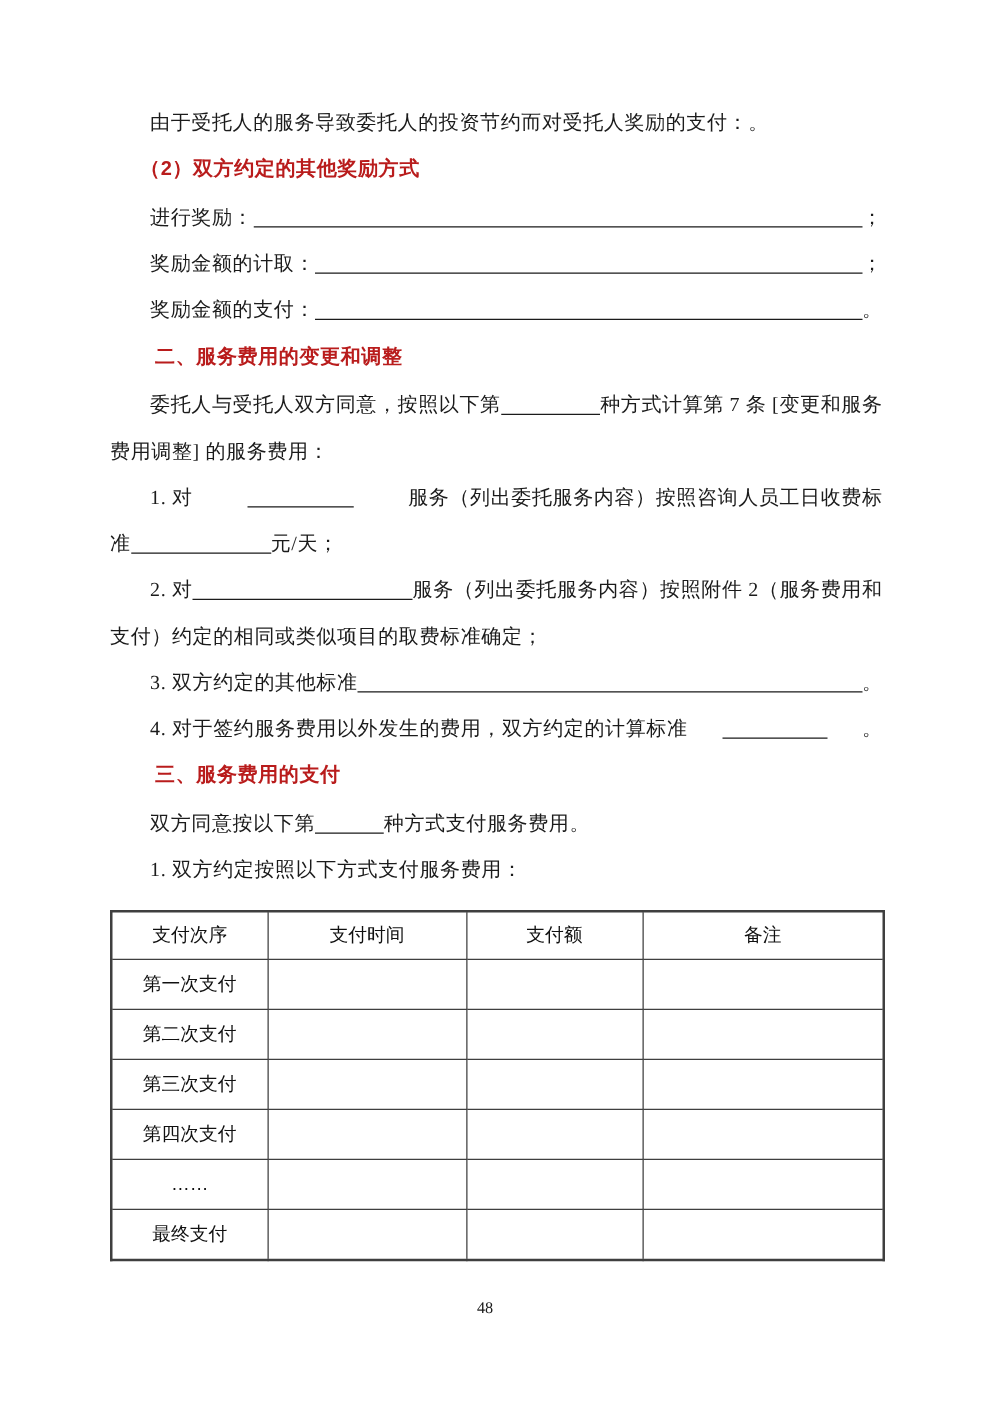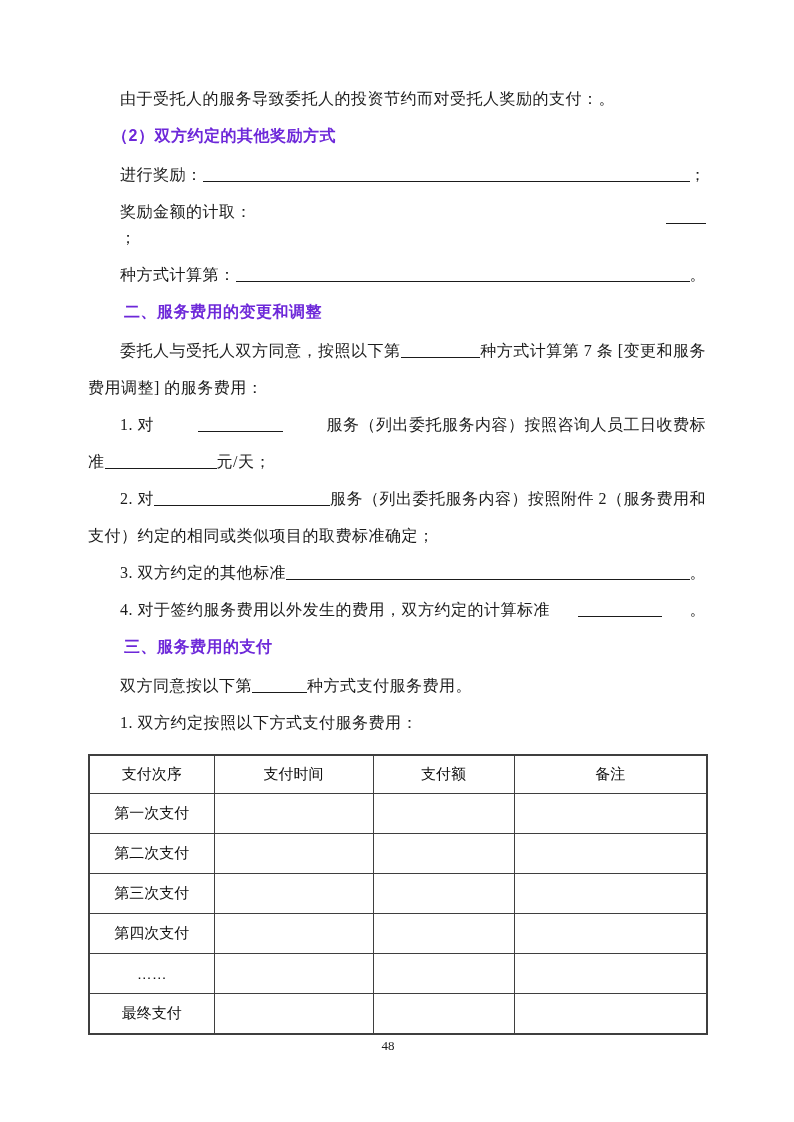--- a/index.html
+++ b/index.html
@@ -24,21 +24,21 @@
     letter-spacing:0.5px;
     margin-bottom:16px;
     white-space:pre;
     overflow:hidden;
     font-family:Liberation Serif, serif;
   }
   .line.h2{
     font-family:"Liberation Sans","DejaVu Sans",sans-serif;
     font-weight:bold;
     font-size:16px;
-    color:#6d28d9;
+    color:#b91c1c;
     margin-top:2px;
     margin-bottom:18px;
   }
   .line span.run{white-space:pre;}
   .blank{
     display:inline-block;
     border-bottom:1px solid var(--ink,#1b1b1b);
     height:1px;
     align-self:flex-end;
     margin-bottom:3px;
@@ -75,22 +75,22 @@
 </style>
 </head>
 <body>
 
 <div class="page">
   <div class="content">
     <div id="lines">
         <div class="line body" style="padding-left: 32px;"><span class="run">由于受托人的服务导致委托人的投资节约而对受托人奖励的支付：。</span></div>
         <div class="line h2" style="padding-left: 24px;"><span class="run">（2）双方约定的其他奖励方式</span></div>
         <div class="line body" style="padding-left: 32px;"><span class="run">进行奖励：</span><span class="blank flex"></span><span class="run">；</span></div>
-        <div class="line body" style="padding-left: 32px; flex-direction: column;"><span class="run">奖励金额的计取：</span><span class="blank flex"></span><span class="run">；</span></div>
-        <div class="line body" style="padding-left: 32px;"><span class="run">种方式计算第：</span><span class="blank flex"></span><span class="run">。</span></div>
+        <div class="line body" style="padding-left: 32px;"><span class="run">奖励金额的计取：</span><span class="blank flex"></span><span class="run">；</span></div>
+        <div class="line body" style="padding-left: 32px;"><span class="run">奖励金额的支付：</span><span class="blank flex"></span><span class="run">。</span></div>
         <div class="line h2" style="padding-left: 36px;"><span class="run">二、服务费用的变更和调整</span></div>
         <div class="line body" style="padding-left: 32px;"><span class="run">委托人与受托人双方同意，按照以下第</span><span class="blank flex"></span><span class="run">种方式计算第 7 条 [变更和服务</span></div>
         <div class="line body"><span class="run">费用调整] 的服务费用：</span></div>
         <div class="line body" style="padding-left: 32px; gap: 44px;"><span class="run">1. 对</span><span class="blank flex"></span><span class="run">服务（列出委托服务内容）按照咨询人员工日收费标</span></div>
         <div class="line body"><span class="run">准</span><span class="blank" style="width: 112px;"></span><span class="run">元/天；</span></div>
         <div class="line body" style="padding-left: 32px; text-align: center;"><span class="run">2. 对</span><span class="blank flex"></span><span class="run">服务（列出委托服务内容）按照附件 2（服务费用和</span></div>
         <div class="line body"><span class="run">支付）约定的相同或类似项目的取费标准确定；</span></div>
         <div class="line body" style="padding-left: 32px; justify-content: center;"><span class="run">3. 双方约定的其他标准</span><span class="blank flex"></span><span class="run">。</span></div>
         <div class="line body" style="padding-left: 32px; gap: 28px;"><span class="run">4. 对于签约服务费用以外发生的费用，双方约定的计算标准</span><span class="blank flex"></span><span class="run">。</span></div>
         <div class="line h2" style="padding-left: 36px;"><span class="run">三、服务费用的支付</span></div>

